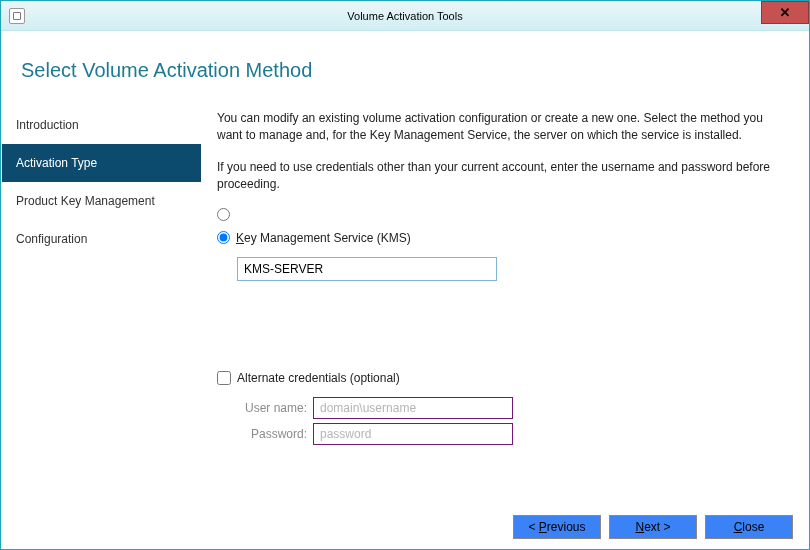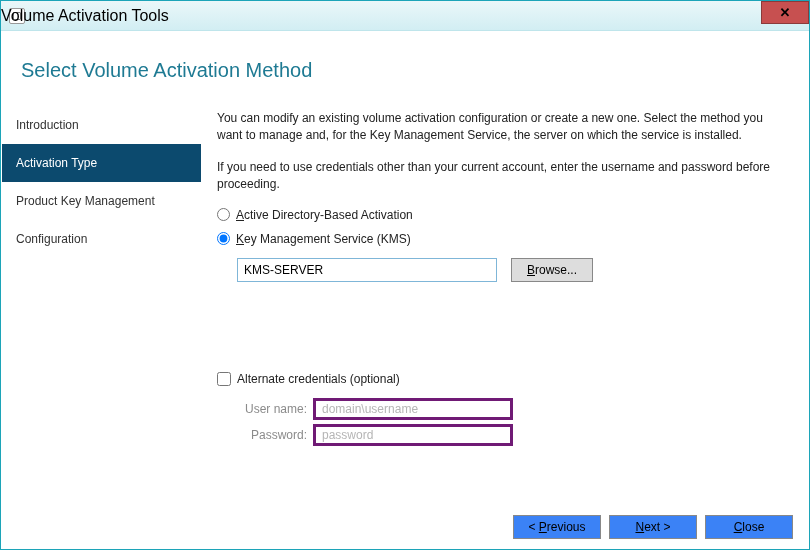--- a/index.html
+++ b/index.html
@@ -41,22 +41,22 @@
     content: "";
     position: absolute;
     left: 3px; top: 3px;
     width: 6px; height: 6px;
     border: 1px solid #777;
     border-radius: 1px;
   }
   .titlebar .title {
     position: absolute;
     left: 0; right: 0;
-    text-align: left;
-    font-size: 16px;
+    text-align: center;
+    font-size: 11px;
     color: #000;
     pointer-events: none;
   }
   .titlebar .close {
     position: absolute;
     right: 0; top: 0;
     width: 48px; height: 23px;
     background: #c75050;
     border: 1px solid #8b3a3a;
     color: #000;
@@ -165,21 +165,21 @@
   .cred-label {
     width: 96px;
     text-align: right;
     color: #8b8b8b;
     padding-right: 6px;
     font-size: 12px;
   }
   .cred-input {
     width: 200px;
     height: 22px;
-    border: 3px solid #701a75;
+    border: 1px solid #701a75;
     background: #fff;
     padding: 0 6px;
     font-family: inherit;
     font-size: 12px;
     color: #333;
   }
   .cred-input::placeholder { color: #b5b5b5; }
   .cred-input:disabled { background: #fff; color: #b5b5b5; }
   .footer {
     height: 44px;
@@ -222,31 +222,29 @@
         <div class="nav-item">Product Key Management</div>
         <div class="nav-item">Configuration</div>
       </div>
 
       <div class="content">
         <div class="para">You can modify an existing volume activation configuration or create a new one. Select the method you want to manage and, for the Key Management Service, the server on which the service is installed.</div>
         <div class="para">If you need to use credentials other than your current account, enter the username and password before proceeding.</div>
 
         <div class="radio-row">
           <input type="radio" name="method" id="r-ad" style="">
-          <label for="r-ad"><u class="access">A</u>ctive Directory-Based Activation</label>
         </div>
 
         <div class="radio-row">
           <input type="radio" name="method" id="r-kms" checked="" style="">
           <label for="r-kms"><u class="access">K</u>ey Management Service (KMS)</label>
         </div>
 
         <div class="server-row">
           <input type="text" class="server-input" value="KMS-SERVER" style="">
-          <button class="browse-btn"><u class="access">B</u>rowse...</button>
         </div>
 
         <div class="alt-block">
           <div class="check-row">
             <input type="checkbox" id="altc" style="">
             <label for="altc">Alternate credentials (optional)</label>
           </div>
           <div class="cred-row">
             <span class="cred-label">User name:</span>
             <input type="text" class="cred-input" disabled="" placeholder="domain\username" style="">

